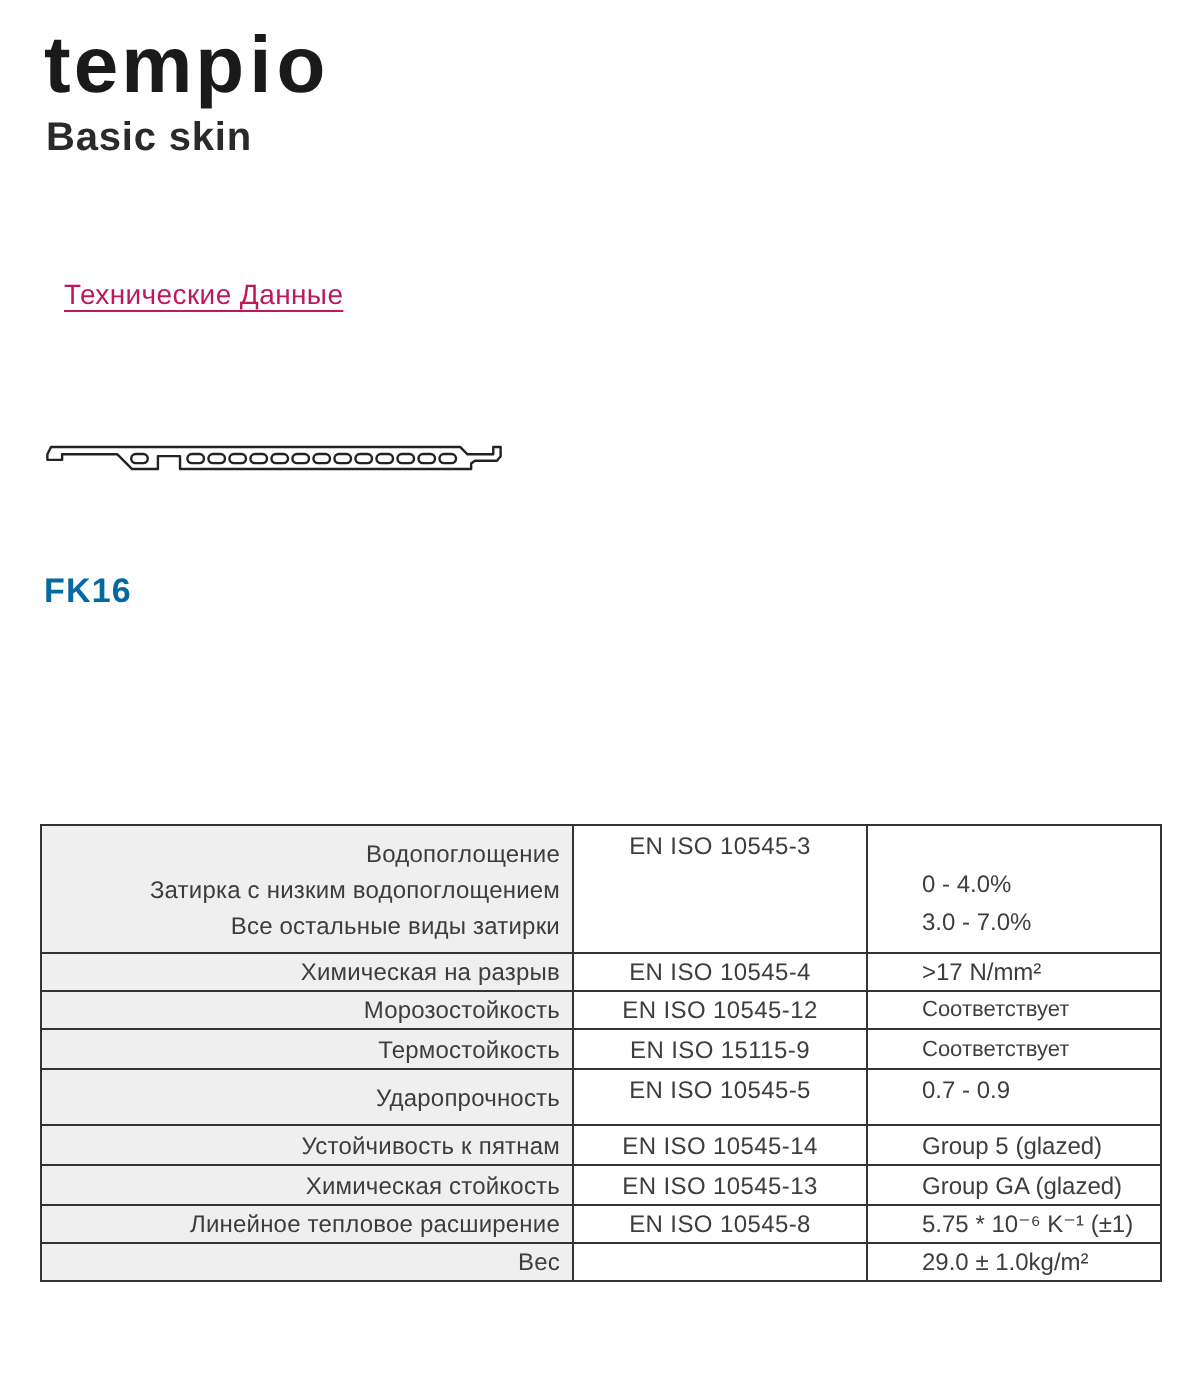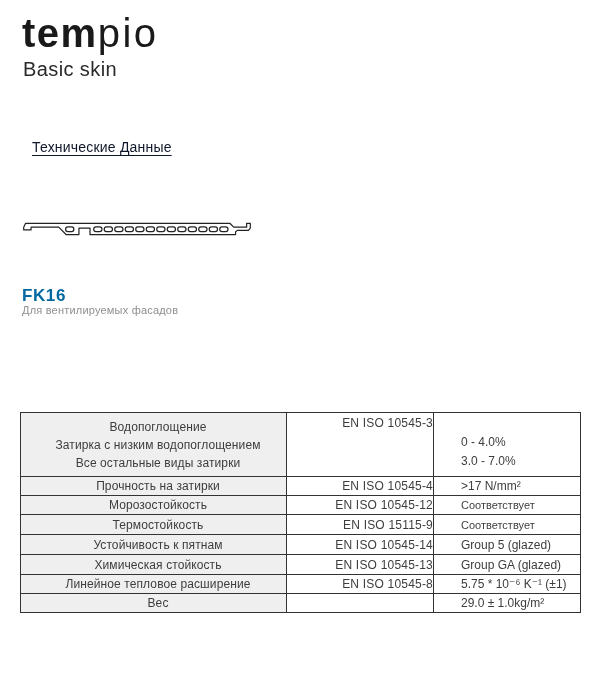--- a/index.html
+++ b/index.html
@@ -13,30 +13,30 @@
   }
   .page { position: absolute; inset: 0; }
 
   
   .logo {
     position: absolute; left: 22px; top: 12px;
     font-size: 40px; line-height: 1.05; color: #1a1a1a;
     white-space: nowrap;
   }
   .logo-bold  { font-weight: 800; letter-spacing: 1.5px; }
-  .logo-light { font-weight: 400; letter-spacing: 2.5px; }
+  .logo-light { font-weight: 700; letter-spacing: 2.5px; }
   .product-line {
     position: absolute; left: 23px; top: 58px;
-    font-size: 20px; font-weight: 400; letter-spacing: 0.4px; color: #2a2a2a;
+    font-size: 20px; font-weight: 700; letter-spacing: 0.4px; color: #2a2a2a;
   }
 
   
   .tech-link {
     position: absolute; left: 32px; top: 139px;
-    font-size: 14px; color: #0f172a; cursor: pointer;
+    font-size: 14px; color: #be185d; cursor: pointer;
     text-decoration: underline; text-underline-offset: 3px;
     letter-spacing: 0.2px;
   }
 
   
   .drawing { position: absolute; left: 20px; top: 215px; width: 234px; height: 28px; }
   .drawing svg { display: block; width: 100%; height: 100%; }
 
   
   .product-code {
@@ -55,26 +55,26 @@
     border: 1px solid #222222;
   }
   table.spec td {
     border: 1px solid #333333;
     vertical-align: middle;
     font-size: 12px; color: #3d3d3d;
     overflow: hidden; white-space: nowrap;
   }
   td.param {
     background: #efefef;
-    text-align: center;
+    text-align: right;
     padding: 2px 6px 2px 15px;
     letter-spacing: 0.1px;
   }
   td.standard {
-    text-align: right;
+    text-align: center;
     font-size: 13px; color: #2d2d2d; letter-spacing: 0.2px;
   }
   td.value {
     text-align: left; padding-left: 27px;
     font-size: 13px; color: #2d2d2d;
   }
   td.value.small-val { font-size: 11px; color: #3f3f3f; }
   .v-top { vertical-align: top !important; padding-top: 3px; }
   .r0 td.param { padding-top: 5px; padding-bottom: 4px; }
   .r0 .pline { line-height: 18px; }
@@ -118,21 +118,20 @@
         <rect x="171.2" y="10.8" width="9" height="5" rx="2.5"></rect>
         <rect x="182.6" y="10.8" width="9" height="5" rx="2.5"></rect>
         <rect x="194" y="10.8" width="9" height="5" rx="2.5"></rect>
         <rect x="205.4" y="10.8" width="9" height="5" rx="2.5"></rect>
         <rect x="216.8" y="10.8" width="9" height="5" rx="2.5"></rect>
       </g>
     </svg>
   </div>
 
   <div class="product-code">FK16</div>
-  <div class="product-desc">Для вентилируемых фасадов</div>
 
   <table class="spec">
     <colgroup>
       <col style="width:266px">
         <col style="width:147px">
         <col style="width:147px">
     </colgroup>
     <tbody>
       <tr class="r0">
         <td class="param">
@@ -141,33 +140,38 @@
           <div class="pline">Все остальные виды затирки</div>
         </td>
         <td class="standard v-top">EN ISO 10545-3</td>
         <td class="value v-top">
           <div class="vspacer"></div>
           <div class="vline">0 - 4.0%</div>
           <div class="vline">3.0 - 7.0%</div>
         </td>
       </tr>
       <tr class="r1">
-        <td class="param">Прочность на затирки</td>
+        <td class="param">Химическая на разрыв</td>
         <td class="standard">EN ISO 10545-4</td>
         <td class="value">&gt;17 N/mm²</td>
       </tr>
       <tr class="r2">
         <td class="param">Морозостойкость</td>
         <td class="standard">EN ISO 10545-12</td>
         <td class="value small-val">Соответствует</td>
       </tr>
       <tr class="r3">
         <td class="param">Термостойкость</td>
         <td class="standard">EN ISO 15115-9</td>
         <td class="value small-val">Соответствует</td>
+      </tr>
+      <tr class="r4">
+        <td class="param">Ударопрочность</td>
+        <td class="standard v-top">EN ISO 10545-5</td>
+        <td class="value v-top">0.7 - 0.9</td>
       </tr>
       <tr class="r6">
         <td class="param">Устойчивость к пятнам</td>
         <td class="standard">EN ISO 10545-14</td>
         <td class="value">Group 5 (glazed)</td>
       </tr>
       <tr class="r7">
         <td class="param">Химическая стойкость</td>
         <td class="standard">EN ISO 10545-13</td>
         <td class="value">Group GA (glazed)</td>

